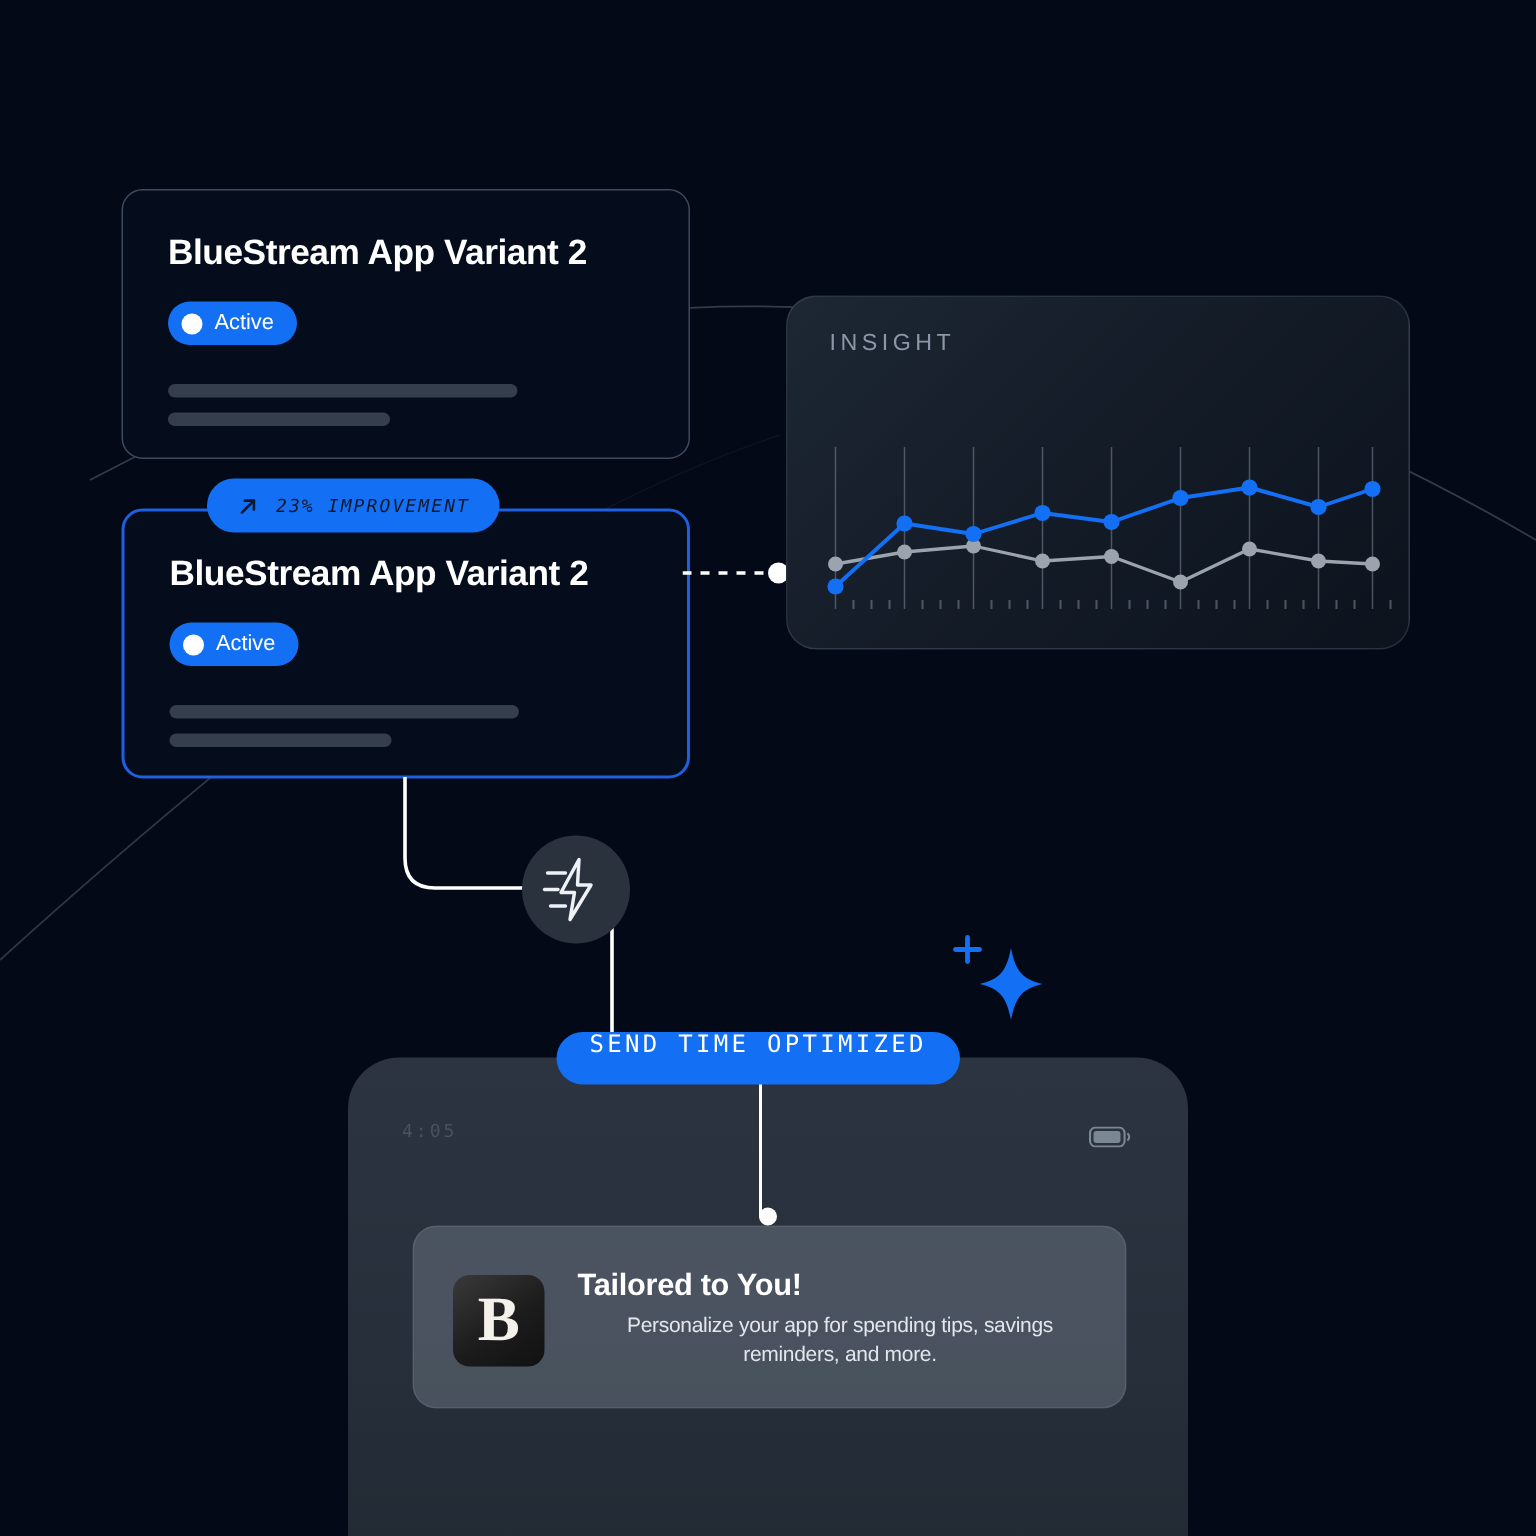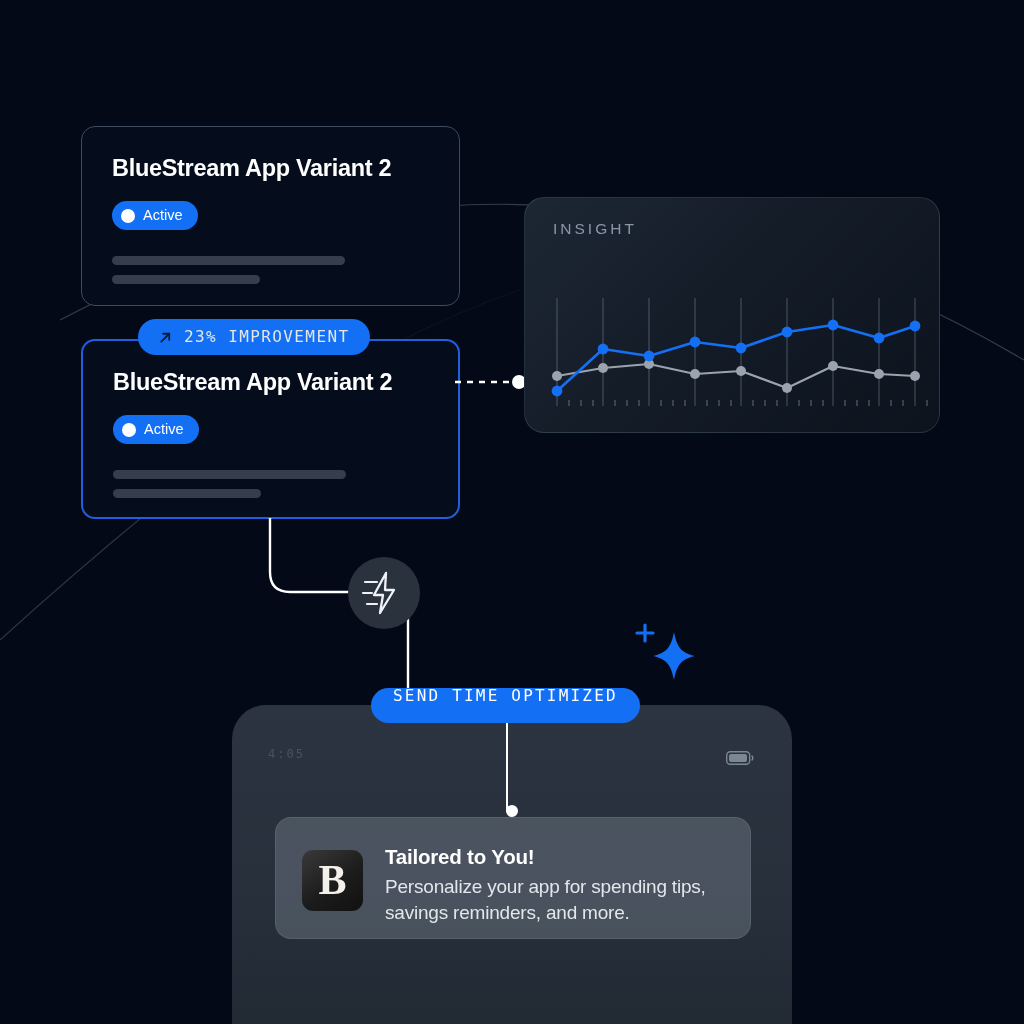--- a/index.html
+++ b/index.html
@@ -58,22 +58,22 @@
     height:36px;border-radius:18px;background:#1370f5;
     display:flex;align-items:center;padding:0 20px;
     box-sizing:border-box;z-index:6;
   }
   .improve-arrow{
     width:15px;height:15px;margin-right:11px;flex:0 0 auto;
     display:block;
   }
   .improve-text{
     font-family:"DejaVu Sans Mono", monospace;
-    font-size:16px;color:#e5e5e5;letter-spacing:1.4px;
-    line-height:1;white-space:nowrap;
+    font-size:12px;color:#0f172a;letter-spacing:1.4px;
+    line-height:1;white-space:nowrap;font-style:italic;
   }
 
   
   .insight{
     position:absolute;left:524px;top:197px;width:416px;height:236px;
     border-radius:20px;
     border:1px solid rgba(150,168,196,0.18);
     background:linear-gradient(135deg,#1d2734 0%,#141c28 45%,#0c131d 100%);
     box-sizing:border-box;overflow:hidden;
   }
@@ -147,21 +147,21 @@
     font-family:"Liberation Serif", serif;
     font-size:42px;color:#f4f1ea;font-weight:bold;line-height:1;
     margin-top:-2px;
   }
   .notif-title{
     position:absolute;left:109px;top:27px;
     font-size:20.5px;font-weight:bold;color:#ffffff;letter-spacing:-0.2px;
   }
   .notif-body{
     position:absolute;left:109px;top:56px;width:350px;
-    font-size:19px;color:#e3e7ec;line-height:1.38;letter-spacing:-0.2px;
+    font-size:14px;color:#e3e7ec;line-height:1.38;letter-spacing:-0.2px;text-align:center;
   }
   .flow-dot{
     position:absolute;left:506px;top:805px;width:12px;height:12px;
     border-radius:50%;background:#ffffff;z-index:10;
   }
   .conn-line{
     position:absolute;left:506px;top:700px;width:2px;height:112px;
     background:#ffffff;z-index:8;
   }
 </style>

